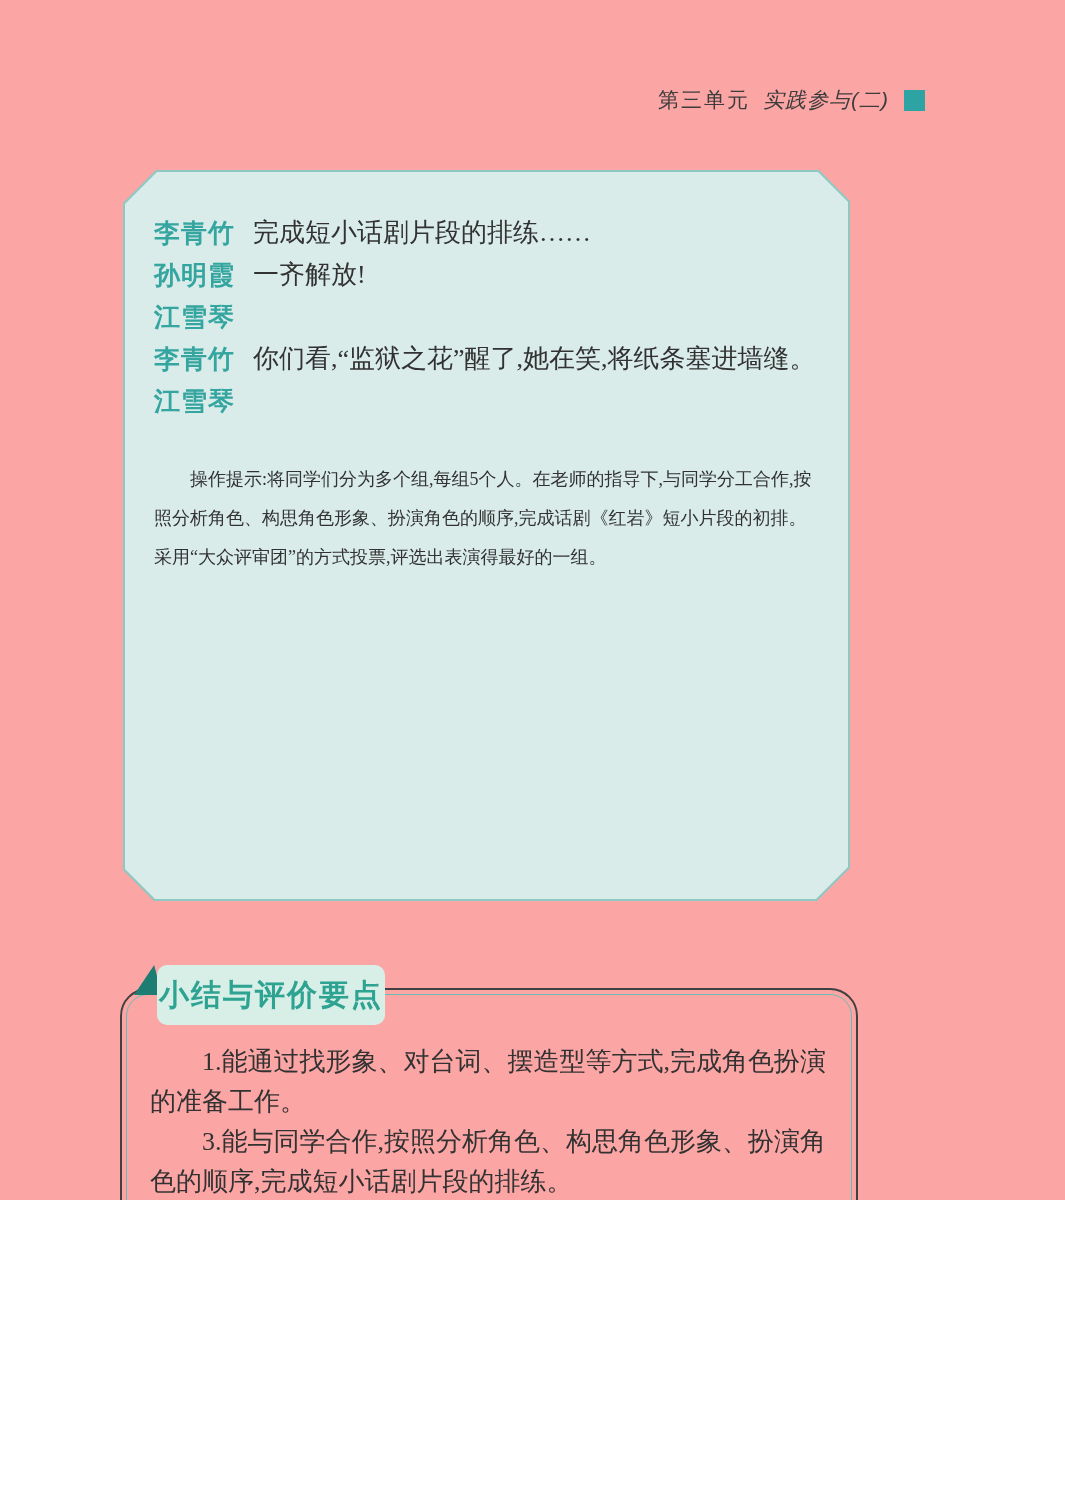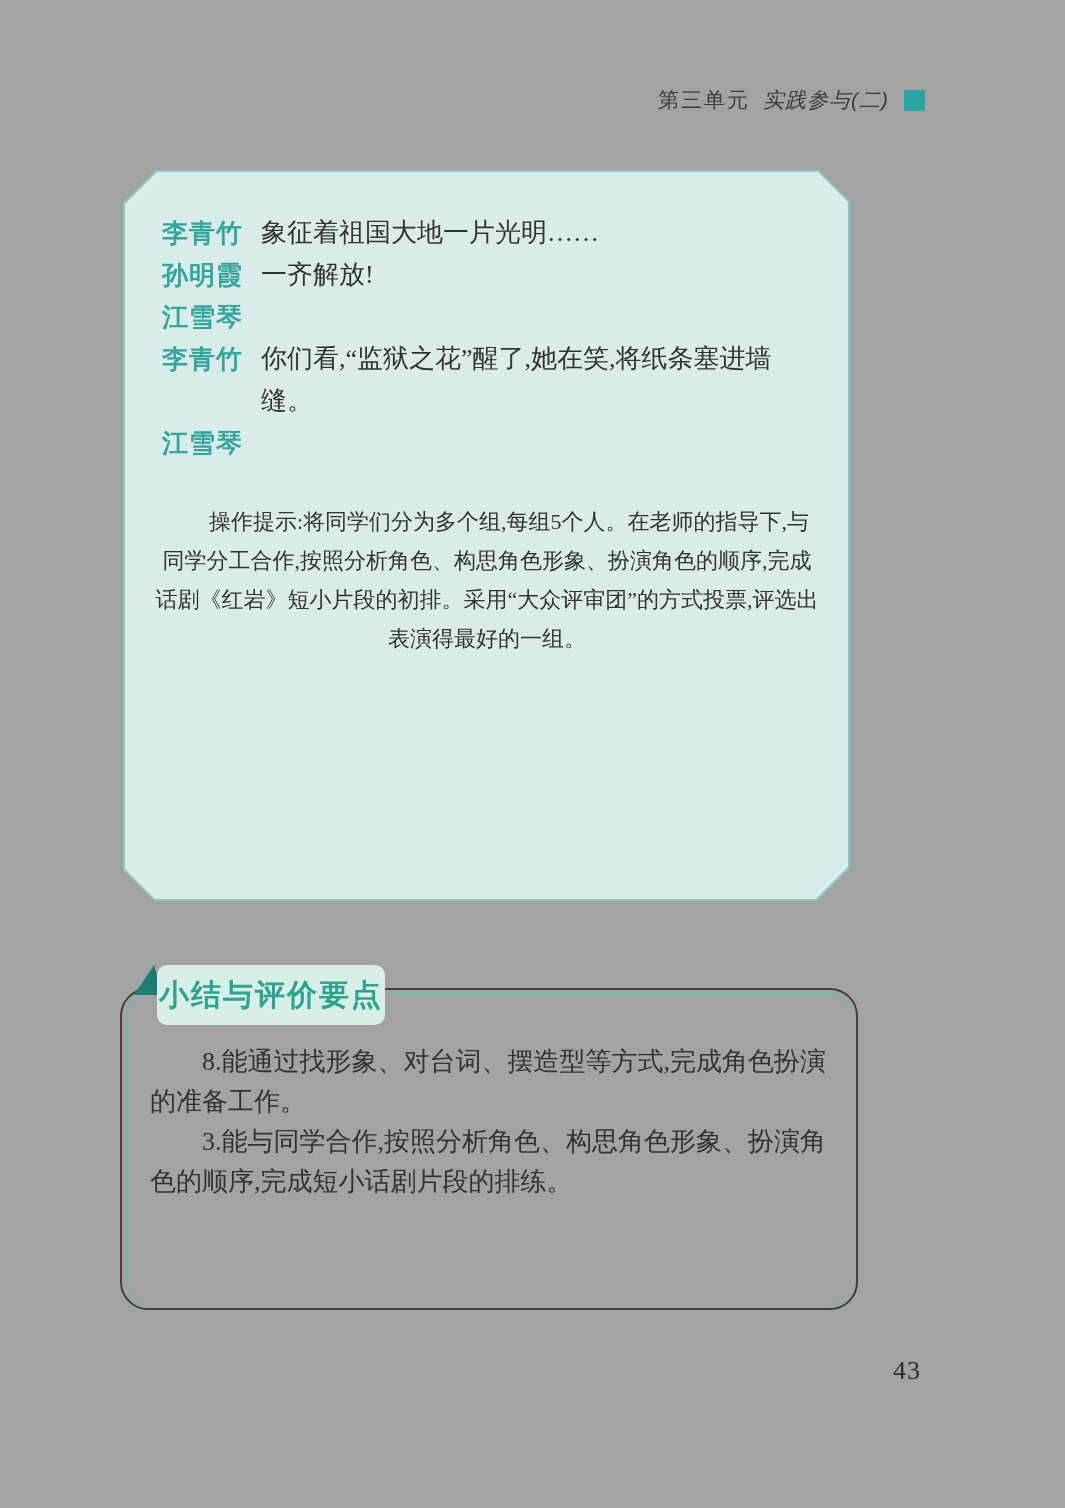--- a/index.html
+++ b/index.html
@@ -1,20 +1,20 @@
 <!DOCTYPE html>
 <html lang="zh"><head>
 <meta charset="utf-8">
 <style>
   * { margin:0; padding:0; box-sizing:border-box; }
   html,body { background:#ffffff; }
   .page {
     position:relative;
-    width:1065px; height:1508px;
-    background:#a3a3a3;
+    width:1065px; height:1200px;
+    background:#fca5a5;
     font-family:"Liberation Serif", serif;
     color:#323232;
     overflow:hidden;
   }
 
   
   .running-header {
     position:absolute; top:86px; right:140px;
     display:flex; align-items:center; gap:13px;
     font-family:"Liberation Sans", sans-serif;
@@ -43,31 +43,31 @@
                       100% calc(100% - 32px), calc(100% - 32px) 100%,
                       30px 100%, 0 calc(100% - 30px), 0 32px);
     padding:40px 28px 0 29px;
   }
   .dialogue-row {
     display:flex; align-items:flex-start;
     font-size:26px; line-height:42px;
   }
   .dialogue-row .speaker {
     flex:0 0 80px;
-    margin-left:8px; margin-right:18px;
+    margin-right:18px;
     font-family:"Liberation Sans", sans-serif;
     font-weight:bold; color:#35a5a0;
     letter-spacing:1px; white-space:nowrap;
   }
   .dialogue-row .line { flex:1; color:#323232; }
 
   .tip-paragraph {
     margin-top:38px;
-    font-size:22px; line-height:39px;
-    text-indent:2em; color:#323232;text-align:center;
+    font-size:18px; line-height:39px;
+    text-indent:2em; color:#323232;
   }
 
   
   .summary-box {
     position:absolute; left:120px; top:988px;
     width:738px; height:322px;
     border:2px solid #404040;
     border-radius:28px;
   }
   .summary-inner-border {
@@ -116,21 +116,21 @@
     <span class="unit">第三单元</span>
     <span class="topic">实践参与(二)</span>
     <span class="header-square"></span>
   </div>
 
   <div class="script-box-frame">
     <div class="script-box">
 
       <div class="dialogue-row">
         <span class="speaker">李青竹</span>
-        <span class="line">象征着祖国大地一片光明……</span>
+        <span class="line">完成短小话剧片段的排练……</span>
       </div>
 
       <div class="dialogue-row">
         <span class="speaker">孙明霞</span>
         <span class="line">一齐解放!</span>
       </div>
 
       <div class="dialogue-row">
         <span class="speaker">江雪琴</span>
       </div>
@@ -148,20 +148,20 @@
     </div>
   </div>
 
   <div class="summary-box">
     <span class="summary-inner-border"></span>
     <span class="summary-flag-triangle"></span>
     <div class="summary-badge">
       <span class="badge-title">小结与评价要点</span>
     </div>
     <div class="summary-content">
-      <p>8.能通过找形象、对台词、摆造型等方式,完成角色扮演的准备工作。</p>
+      <p>1.能通过找形象、对台词、摆造型等方式,完成角色扮演的准备工作。</p>
       <p>3.能与同学合作,按照分析角色、构思角色形象、扮演角色的顺序,完成短小话剧片段的排练。</p>
     </div>
   </div>
 
   <div class="page-number">43</div>
 
 </div>
 
 </body></html>

